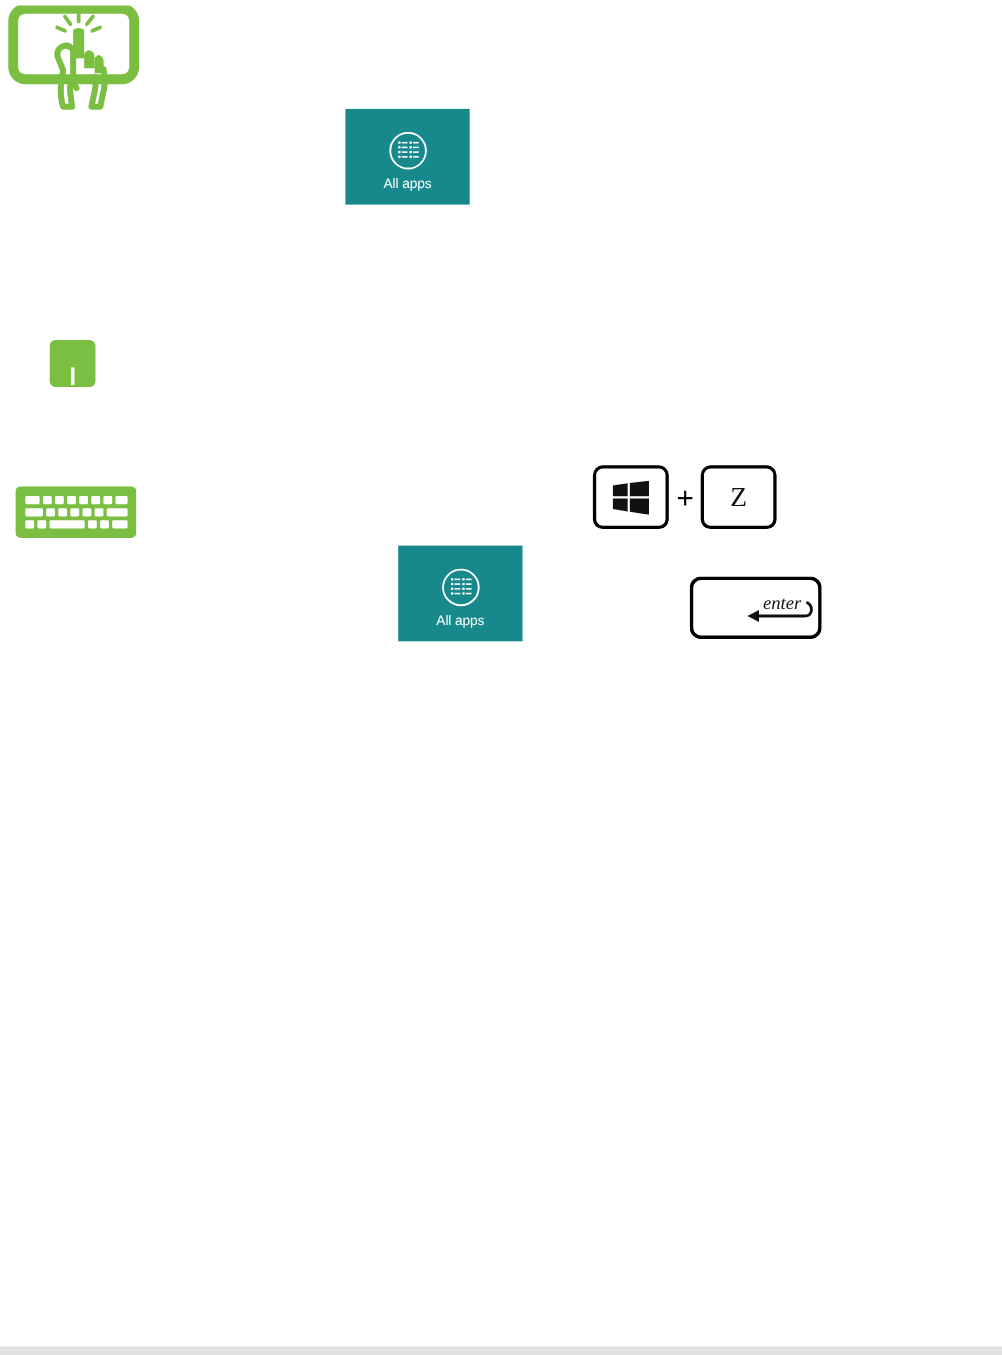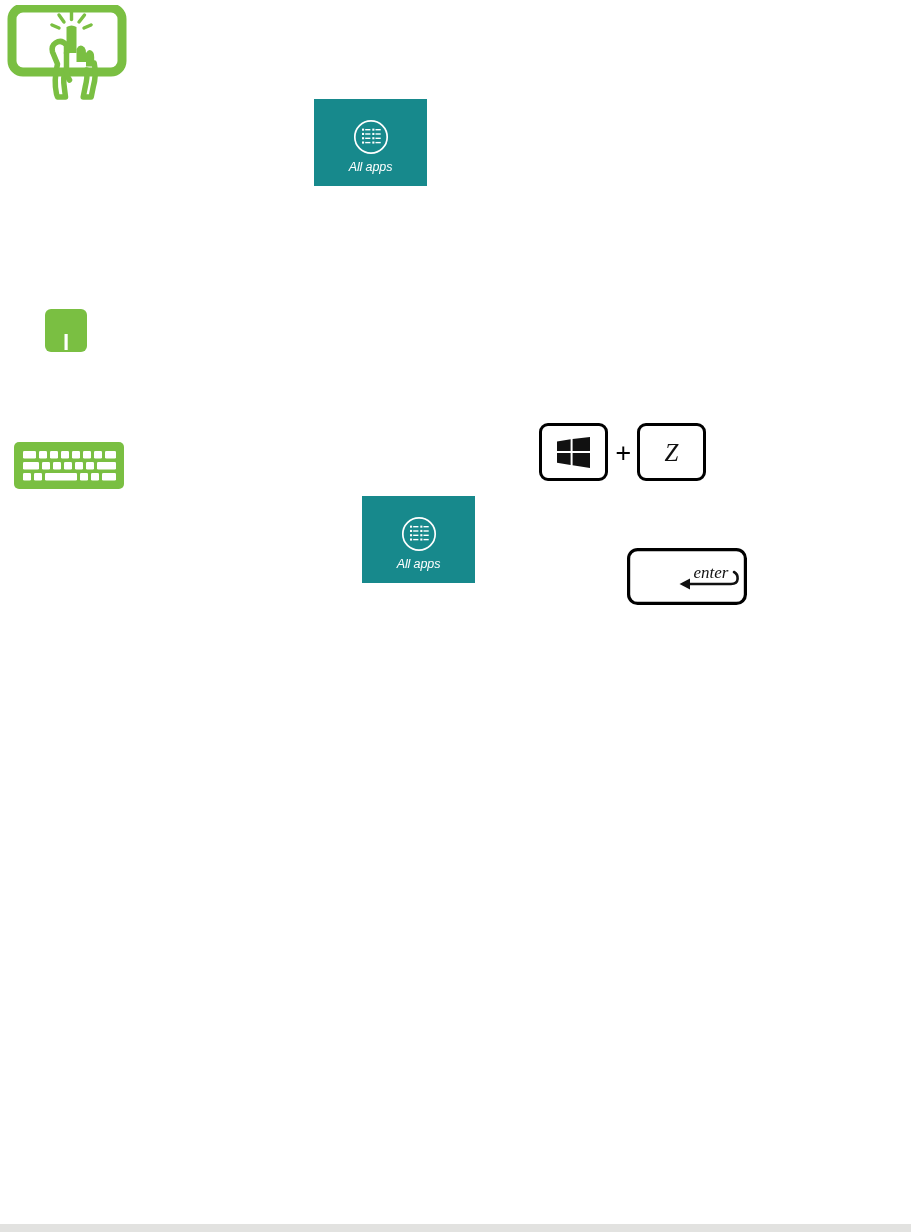--- a/index.html
+++ b/index.html
@@ -14,21 +14,21 @@
     font-family: "Liberation Sans", sans-serif;
     overflow: hidden;
   }
 
   .stage {
     position: absolute;
     inset: 0;
     background: #ffffff;
   }
 
-  .abs { position: absolute; font-style: italic; }
+  .abs { position: absolute; }
 
   
   #touchscreen-icon {
     left: 7px;
     top: 5px;
     width: 125px;
     height: 100px;
   }
 
   
@@ -125,21 +125,20 @@
     font-family: "Liberation Serif", serif;
     line-height: 1;
   }
 
   #key-enter {
     left: 627px;
     top: 524px;
     width: 120px;
     height: 57px;
     position: absolute;
-    margin-top: 24px;
   }
   #key-enter svg { width: 100%; height: 100%; display: block; }
 
   
   #bottom-bar {
     left: 0;
     bottom: 0;
     width: 911px;
     height: 8px;
     background: #e2e2e0;

